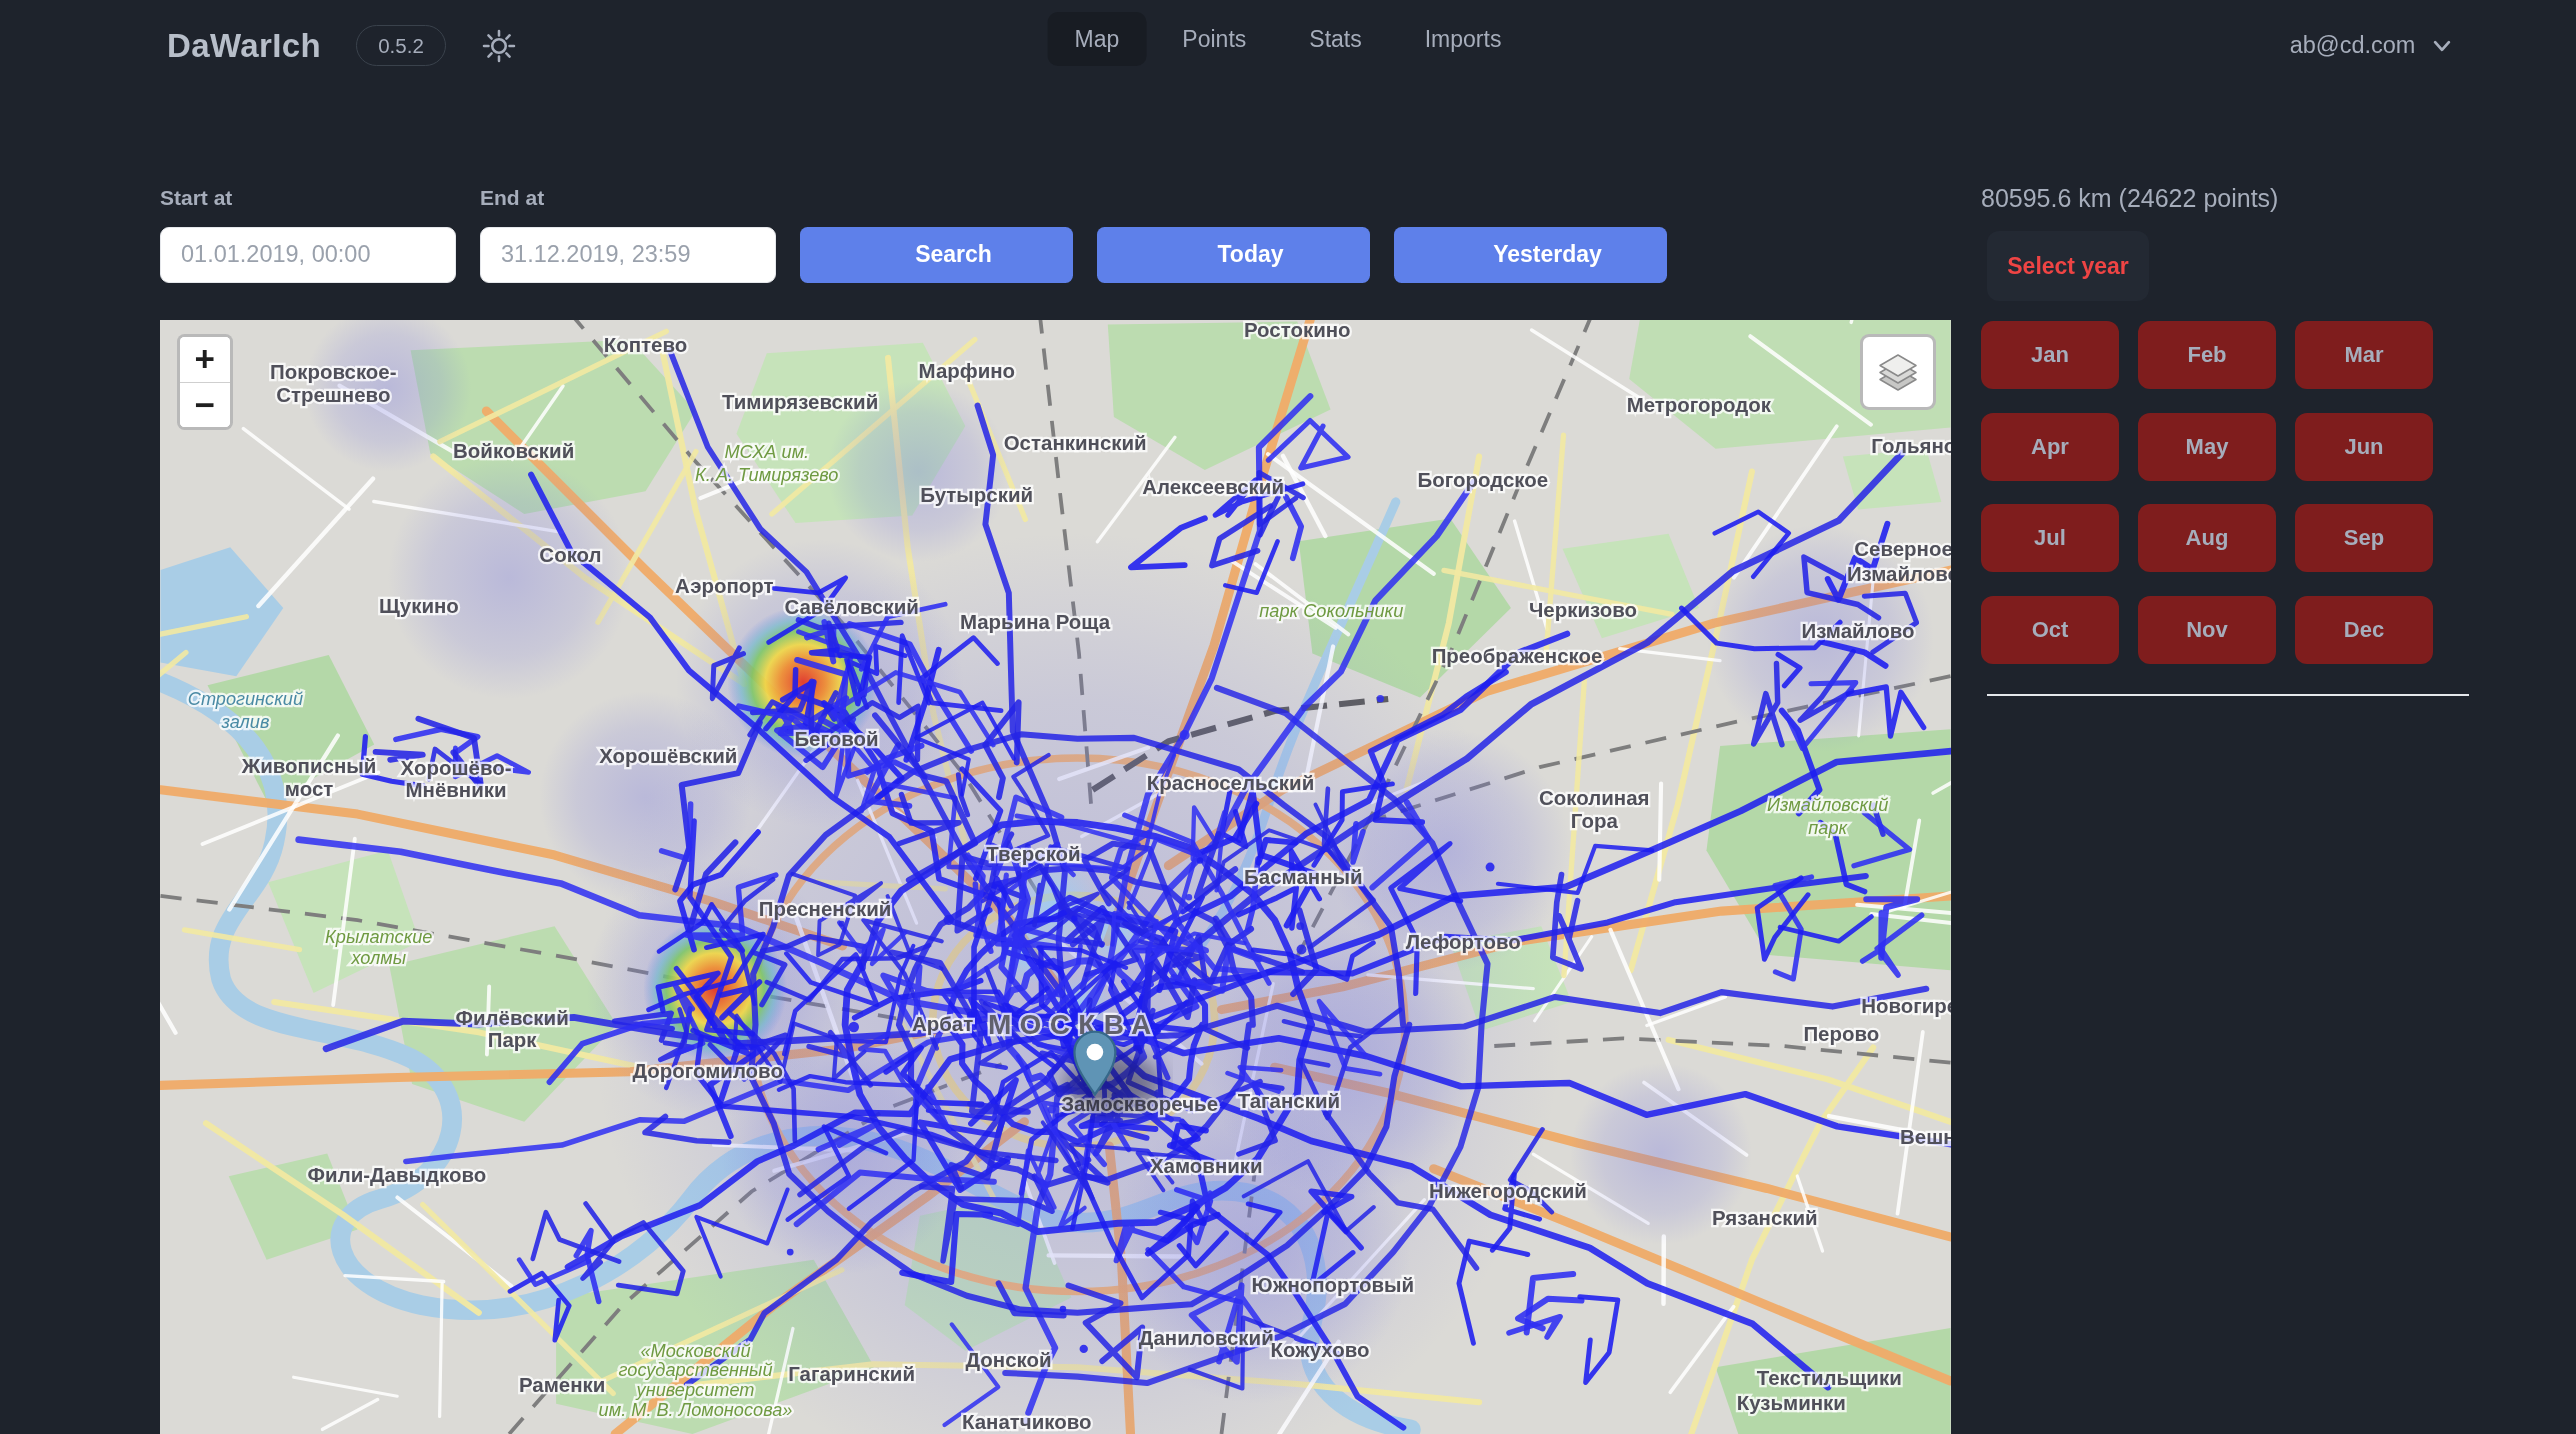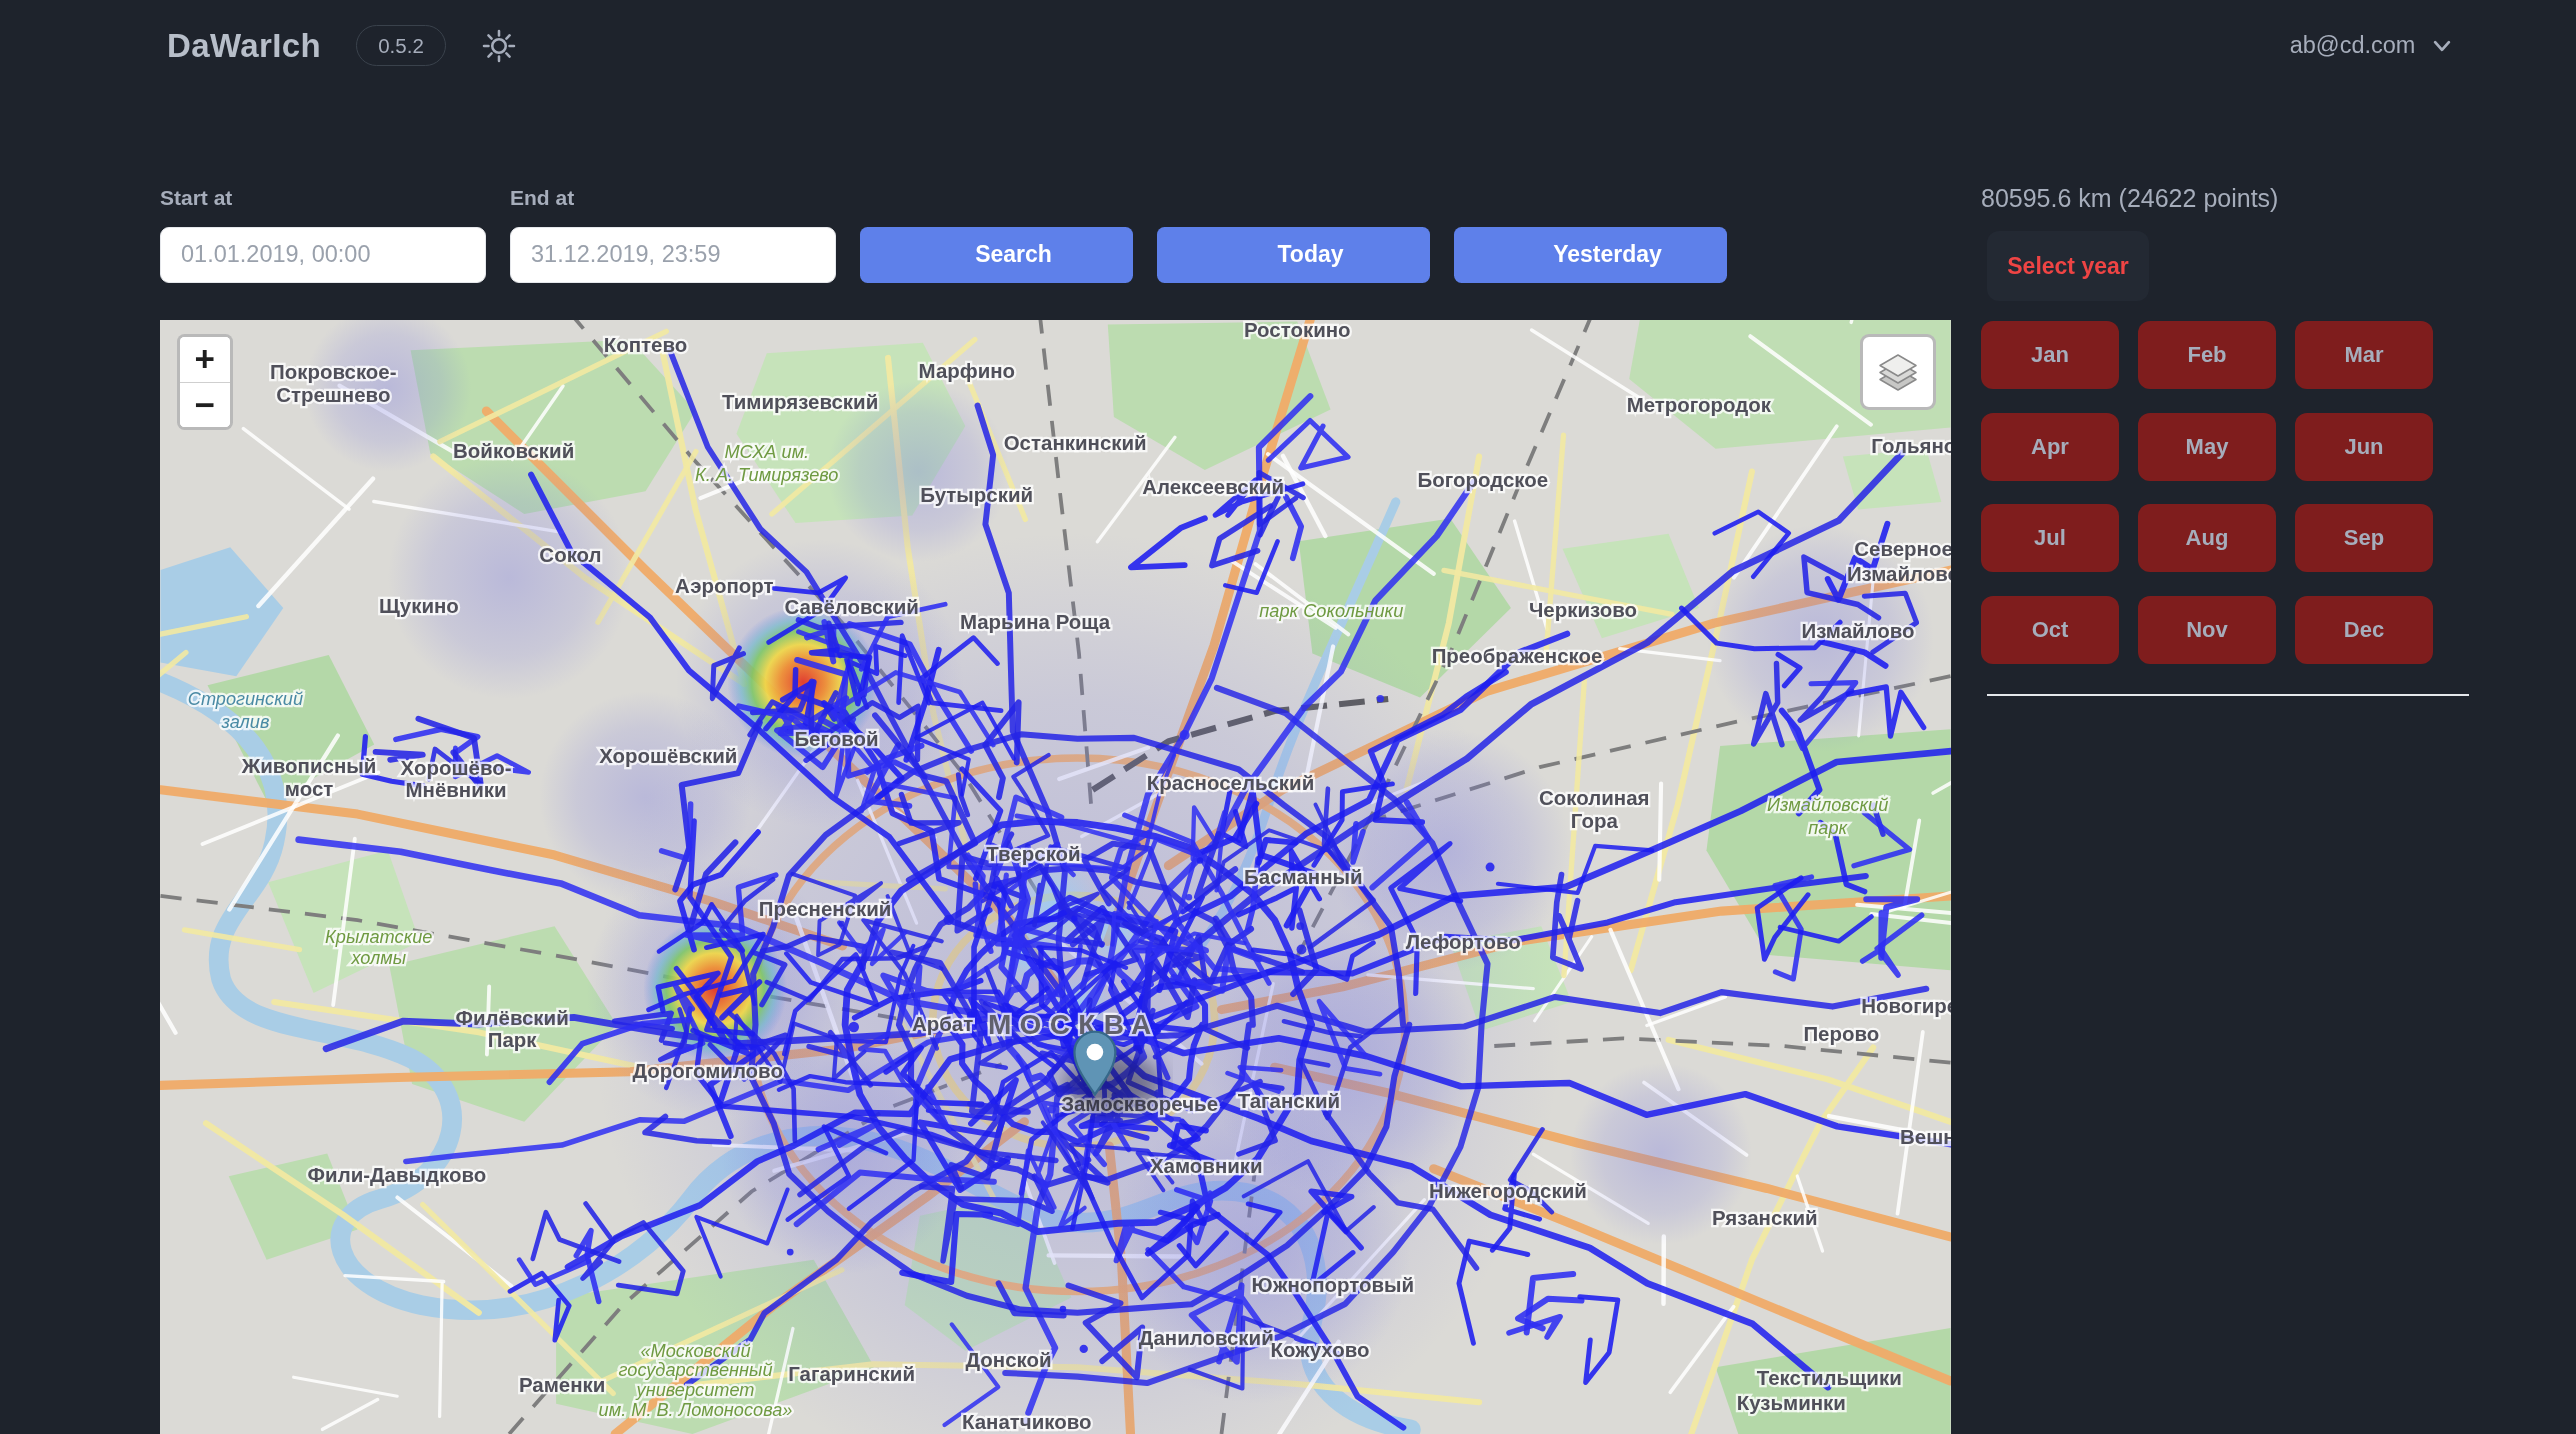--- a/index.html
+++ b/index.html
@@ -10,21 +10,21 @@
   .version-badge{border:1.5px solid #3a424c;border-radius:757px;padding:7.6px 21px;font-size:20.5px;color:#a6adbb;}
   .sun{display:flex;align-items:center;}
   .tabs{position:absolute;left:50%;top:12px;transform:translateX(-50%);display:flex;gap:9px;align-items:center;}
   .tab{padding:13.6px 27px;font-size:23px;border-radius:10.6px;color:#a6adbb;cursor:pointer;}
   .tab.active{background:#181c23;}
   .user{position:absolute;right:121px;top:0;height:91px;display:flex;align-items:center;gap:13.6px;font-size:23.5px;color:#a6adbb;}
 
   .filters{position:absolute;left:160px;top:186px;display:flex;align-items:flex-end;gap:24px;}
   .field{display:flex;flex-direction:column;}
   .field .flabel{font-size:21px;font-weight:700;color:#a6adbb;margin-bottom:16.7px;}
-  .field input{width:326px;height:56px;border-radius:9px;border:0.8px solid #e5e7eb;background:#ffffff;
+  .field input{width:296px;height:56px;border-radius:9px;border:0.8px solid #e5e7eb;background:#ffffff;
     color:#9aa1ac;font-size:23.5px;padding:0 20px;box-sizing:border-box;font-family:"Liberation Sans",sans-serif;outline:none;}
   .btn-blue{width:273px;height:56px;border-radius:7.6px;background:#5e80ea;color:#ffffff;font-size:23px;
     font-weight:600;border:none;cursor:pointer;font-family:"Liberation Sans",sans-serif;padding-left:40px;}
 
   .sidebar{position:absolute;left:1981px;top:183px;width:493px;}
   .stats{font-size:25px;color:#a6adbb;line-height:30px;}
   .select-year{margin:18px 0 0 6px;width:162px;height:70px;border-radius:12px;background:#232933;color:#ef4444;
     font-weight:700;font-size:23px;border:none;cursor:pointer;display:block;font-family:"Liberation Sans",sans-serif;}
   .year{font-size:31px;color:#a6adbb;margin-top:23px;height:36px;font-weight:500;}
   .months{margin-top:20px;display:grid;grid-template-columns:repeat(3,138px);gap:23.5px 19px;}
@@ -62,20 +62,26 @@
           <line x1="24" y1="38" x2="24" y2="44"></line>
         <line x1="4" y1="24" x2="10" y2="24"></line>
           <line x1="38" y1="24" x2="44" y2="24"></line>
         <line x1="9.9" y1="9.9" x2="14.1" y2="14.1"></line>
           <line x1="33.9" y1="33.9" x2="38.1" y2="38.1"></line>
         <line x1="9.9" y1="38.1" x2="14.1" y2="33.9"></line>
           <line x1="33.9" y1="14.1" x2="38.1" y2="9.9"></line>
       </svg>
     </span>
   </div>
+  <div class="tabs">
+      <div class="tab active">Map</div>
+      <div class="tab">Points</div>
+      <div class="tab">Stats</div>
+      <div class="tab">Imports</div>
+    </div>
   <div class="user">
     <span>ab@cd.com</span>
     <svg width="26" height="26" viewBox="0 0 34 34" fill="none" stroke="#a6adbb" stroke-width="3.6" stroke-linecap="round" stroke-linejoin="round">
       <polyline points="8,12 17,22 26,12"></polyline>
     </svg>
   </div>
 </div>
 
 <div class="filters">
   <div class="field">

